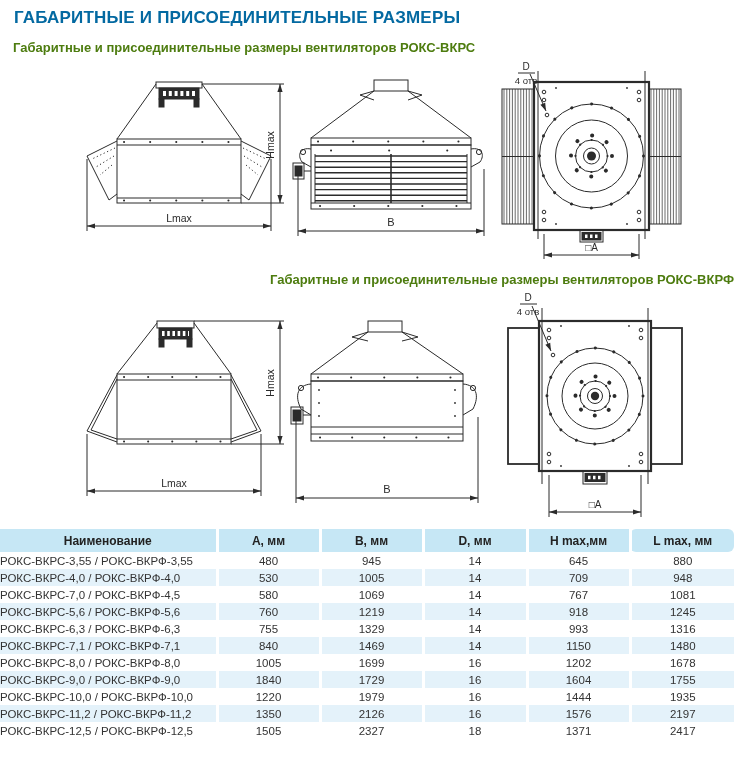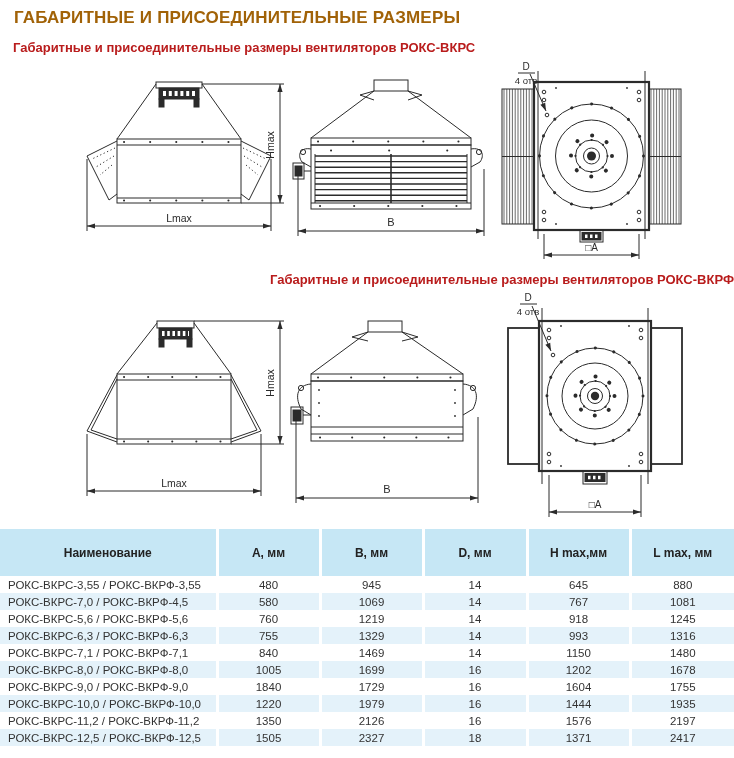--- a/index.html
+++ b/index.html
@@ -1,31 +1,31 @@
 <!DOCTYPE html>
 <html><head>
 <meta charset="utf-8">
 <style>
   html,body{margin:0;padding:0;background:#fff;}
   body{width:734px;height:758px;font-family:"Liberation Sans",sans-serif;overflow:hidden;}
   .page{position:relative;width:734px;height:758px;background:#fff;}
-  h1.title{margin:8px 16px 0 14px;font-size:17px;font-weight:bold;color:#a16207;letter-spacing:.2px;}
-  h2.subtitle{margin:12px 0 0 13px;font-size:13px;font-weight:bold;color:#b91c1c;}
+  h1.title{margin:8px 16px 0 14px;font-size:17px;font-weight:bold;color:#0369a1;letter-spacing:.2px;}
+  h2.subtitle{margin:12px 0 0 13px;font-size:13px;font-weight:bold;color:#4d7c0f;}
   h2.subtitle.second{margin-top:8px;text-align:right;}
   .drawings-row{display:flex;margin-left:84px;margin-top:4px;}
   .drawings-row svg{display:block;flex:0 0 auto;}
   svg text{font-family:"Liberation Sans",sans-serif;fill:#2b2b2b;}
   table.dims{width:734px;border-collapse:collapse;table-layout:fixed;margin-top:6px;}
   table.dims th{background:#c6e7f5;font-size:12px;font-weight:bold;color:#222;height:23px;
-    text-align:center;vertical-align:middle;border-right:3px solid #fff;padding:12px;}
-  table.dims th:last-child{border-right:none;}
+    text-align:center;vertical-align:middle;border-right:3px solid #fff;padding:0;}
+  table.dims th:last-child{border-right:none;border-radius:6px;}
   table.dims td{font-size:11.5px;color:#333;height:17px;text-align:center;vertical-align:middle;
     border-right:3px solid #fff;padding:0;white-space:nowrap;}
   table.dims td:last-child{border-right:none;}
-  table.dims td.name{text-align:left;padding-left:8px;}
+  table.dims td.name{text-align:left;padding-left:0;}
   table.dims tbody tr:nth-child(even){background:#e4f2fa;}
 </style>
 </head>
 <body>
 
 <div class="page">
 
   <h1 class="title">ГАБАРИТНЫЕ И ПРИСОЕДИНИТЕЛЬНЫЕ РАЗМЕРЫ</h1>
   <h2 class="subtitle">Габаритные и присоединительные размеры вентиляторов РОКС-ВКРС</h2>
 
@@ -278,20 +278,28 @@
     <tbody id="table-body">
         <tr>
           <td class="name">РОКС-ВКРС-3,55 / РОКС-ВКРФ-3,55</td>
           <td>480</td>
           <td>945</td>
           <td>14</td>
           <td>645</td>
           <td>880</td>
         </tr>
         <tr>
+          <td class="name">РОКС-ВКРС-4,0 / РОКС-ВКРФ-4,0</td>
+          <td>530</td>
+          <td>1005</td>
+          <td>14</td>
+          <td>709</td>
+          <td>948</td>
+        </tr>
+        <tr>
           <td class="name">РОКС-ВКРС-7,0 / РОКС-ВКРФ-4,5</td>
           <td>580</td>
           <td>1069</td>
           <td>14</td>
           <td>767</td>
           <td>1081</td>
         </tr>
         <tr>
           <td class="name">РОКС-ВКРС-5,6 / РОКС-ВКРФ-5,6</td>
           <td>760</td>

